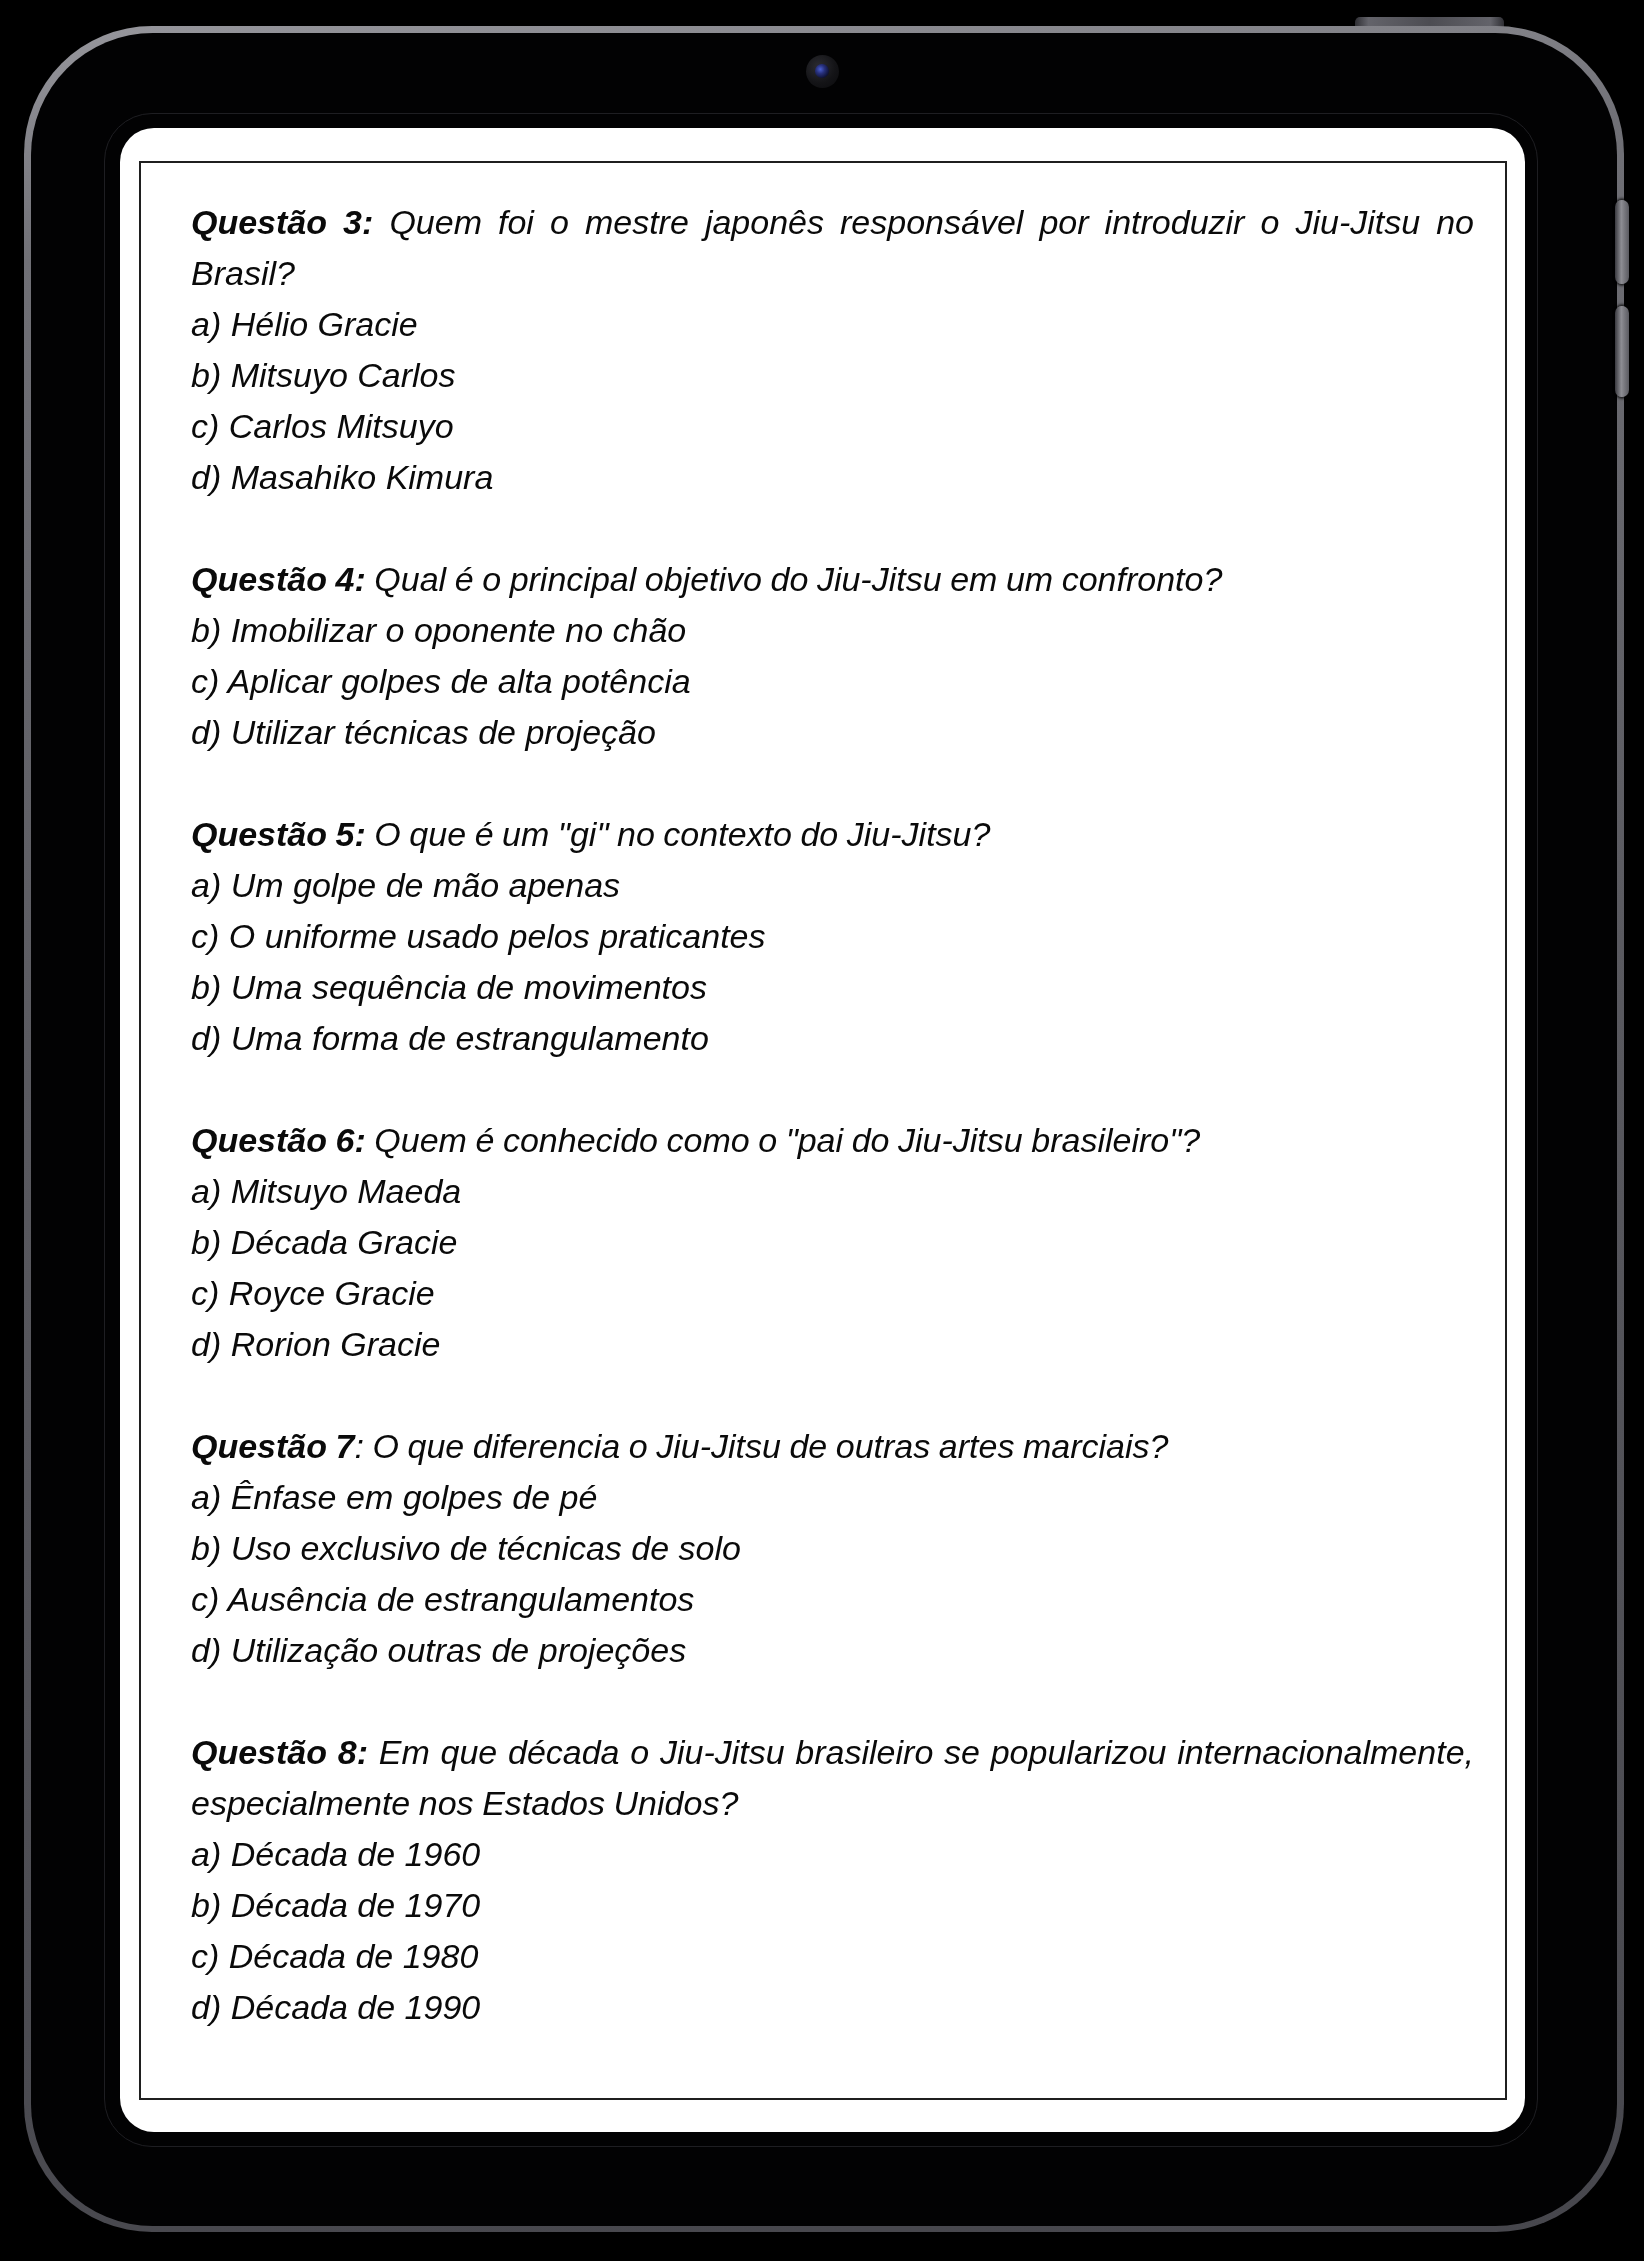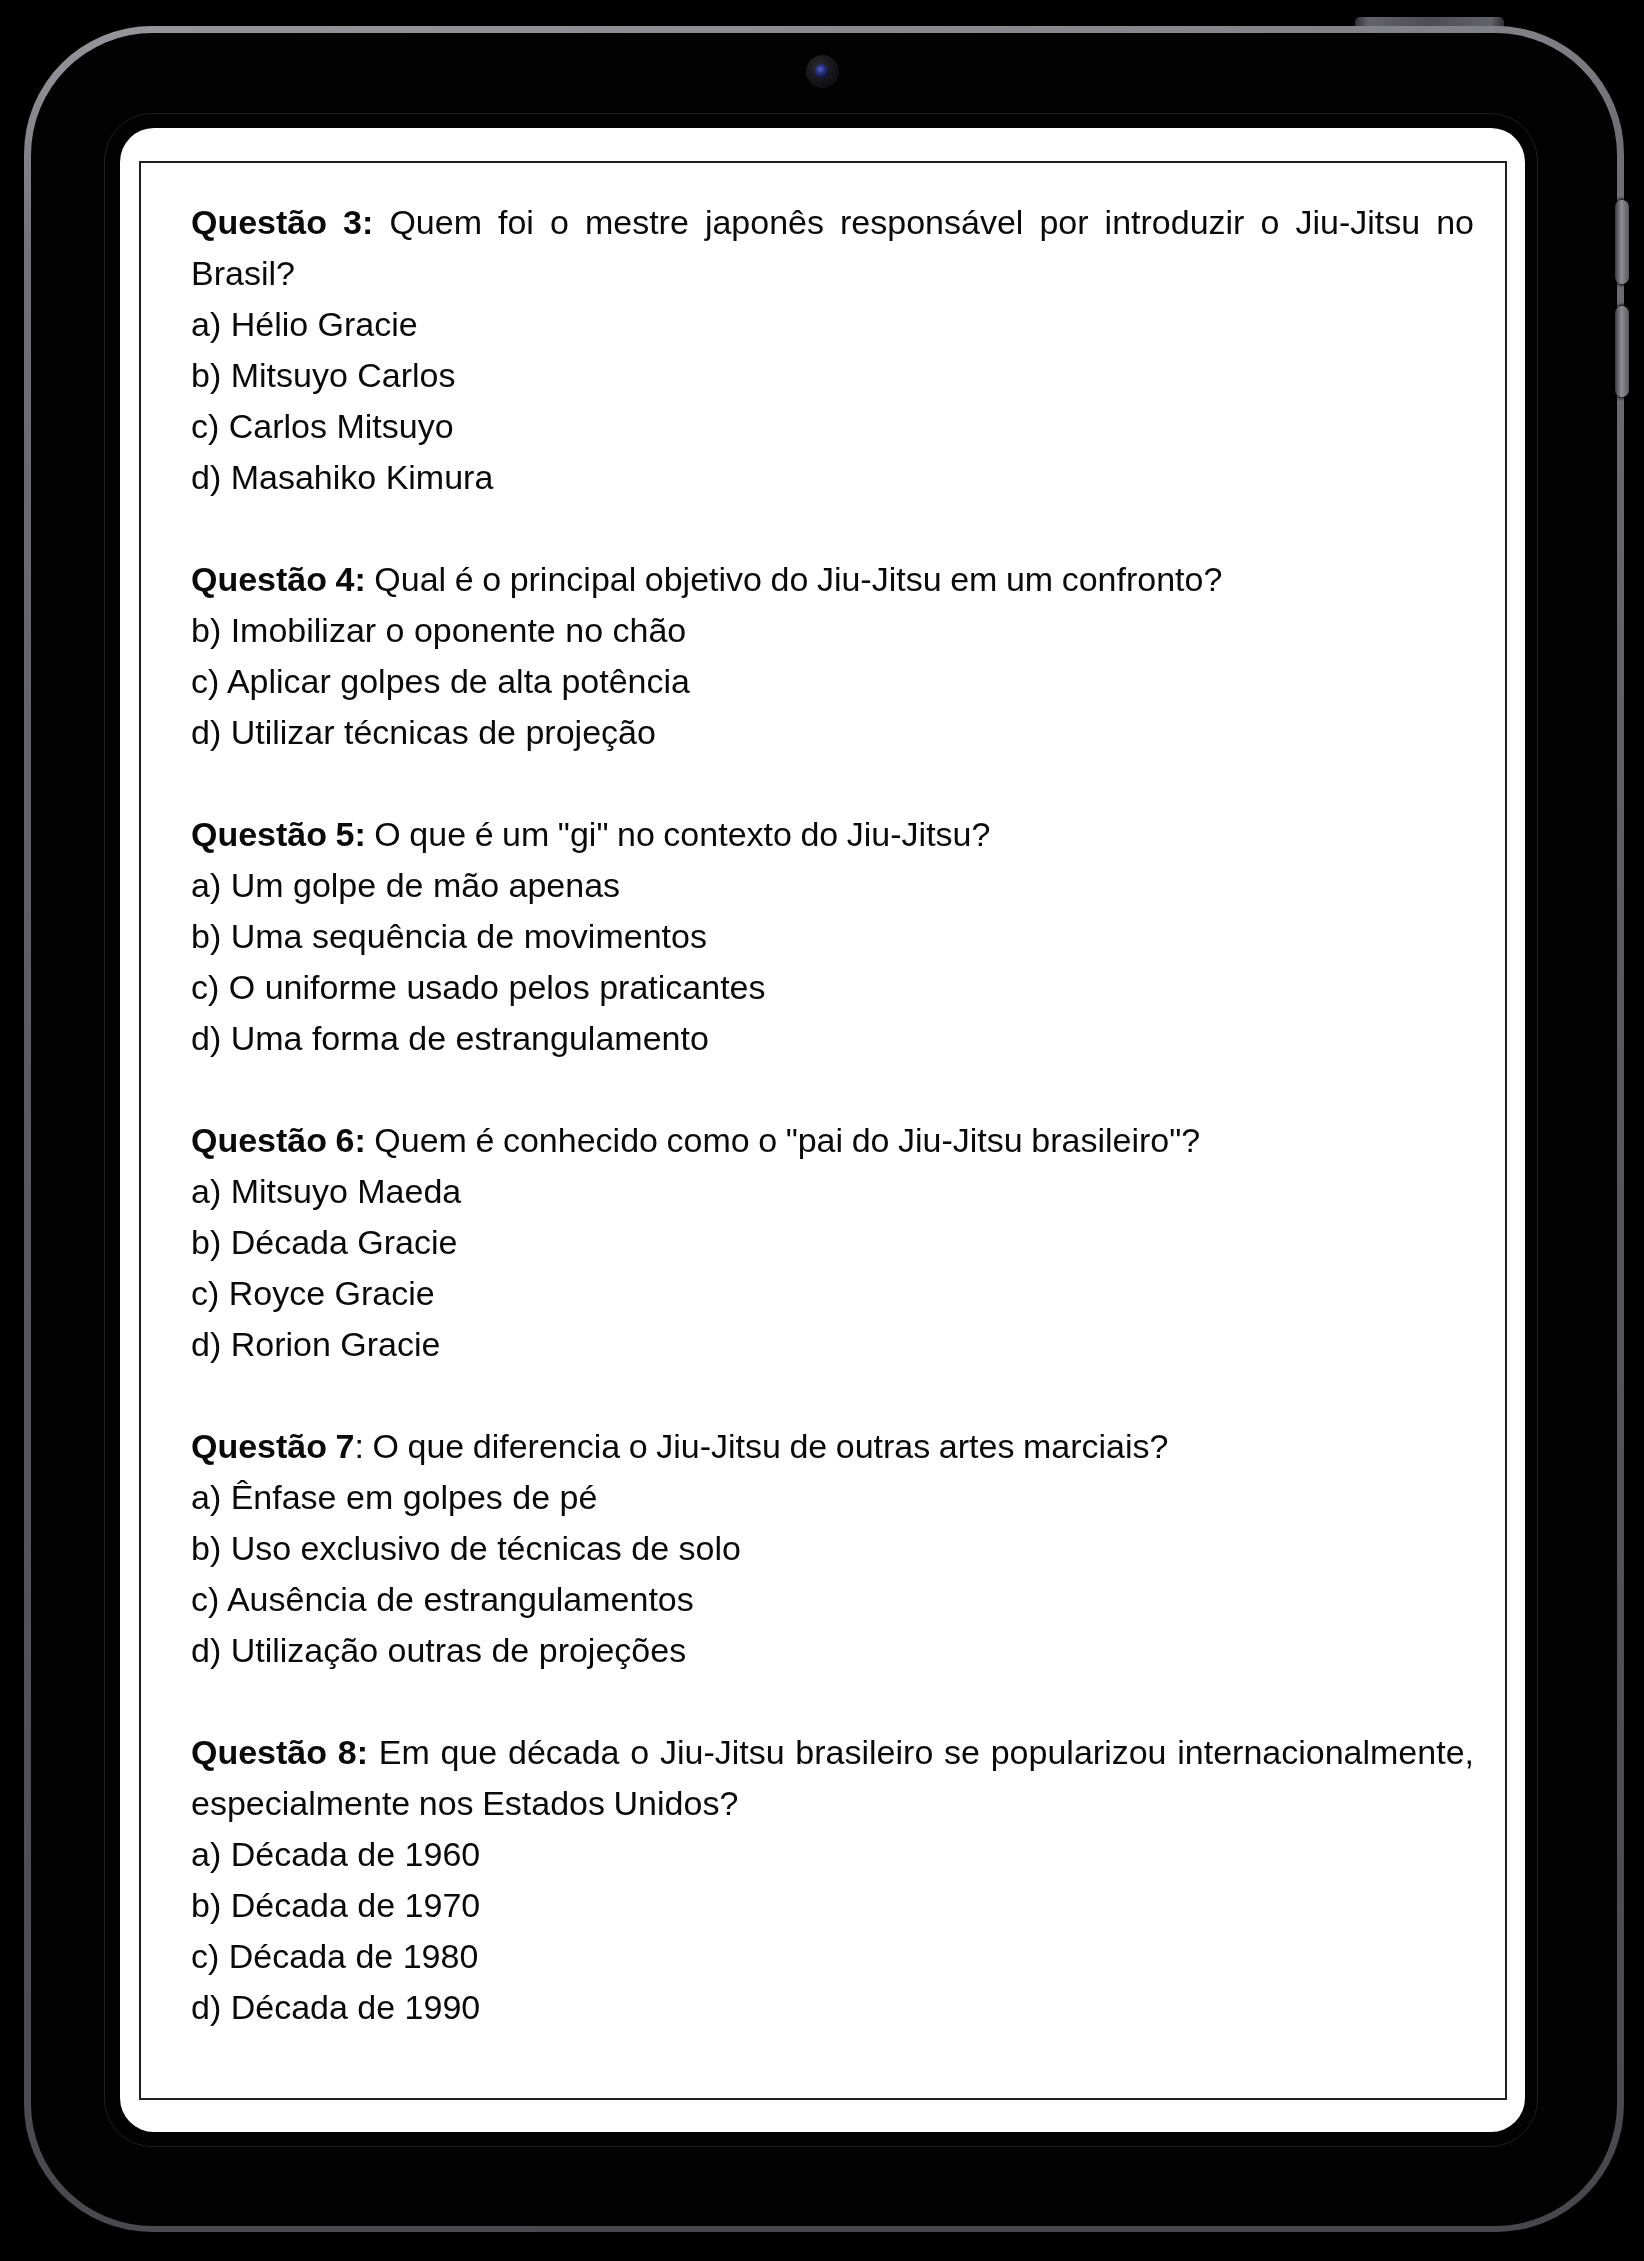--- a/index.html
+++ b/index.html
@@ -57,21 +57,21 @@
     position: absolute; left: 1615px; width: 13.7px; border-radius: 6.9px;
     background: linear-gradient(90deg,#3a3a40,#8d8d93 45%,#5a5a60);
     box-shadow: 0 -1.7px 2.6px rgba(0,0,0,.75), 0 1.7px 2.6px rgba(0,0,0,.75);
   }
   .sb1 { top: 200px; height: 84px; }
   .sb2 { top: 306px; height: 91px; }
 
   
   .screen {
     position: absolute; left: 120px; top: 128px; width: 1405px; height: 2004px;
-    background: #ffffff; border-radius: 34px;
+    background: #ffffff; border-radius: 34px; font-style: italic;
   }
 
   
   .page {
     position: absolute; left: 19px; top: 33px; width: 1364px; height: 1935px;
     border: 2.6px solid #1f1f1f; background: #ffffff; box-sizing: content-box;
   }
   .content {
     position: absolute; inset: 0;
     padding: 34px 31px 0 50px;
@@ -113,22 +113,22 @@
         <section class="question">
           <p class="q-title"><span class="q-label">Questão 4:</span><span> Qual é o principal objetivo do Jiu-Jitsu em um confronto?</span></p>
           <p class="q-option">b) Imobilizar o oponente no chão</p>
           <p class="q-option">c) Aplicar golpes de alta potência</p>
           <p class="q-option">d) Utilizar técnicas de projeção</p>
         </section>
 
         <section class="question">
           <p class="q-title"><span class="q-label">Questão 5:</span><span> O que é um "gi" no contexto do Jiu-Jitsu?</span></p>
           <p class="q-option">a) Um golpe de mão apenas</p>
+          <p class="q-option">c) O uniforme usado pelos praticantes</p>
           <p class="q-option">b) Uma sequência de movimentos</p>
-          <p class="q-option">c) O uniforme usado pelos praticantes</p>
           <p class="q-option">d) Uma forma de estrangulamento</p>
         </section>
 
         <section class="question">
           <p class="q-title"><span class="q-label">Questão 6:</span><span> Quem é conhecido como o "pai do Jiu-Jitsu brasileiro"?</span></p>
           <p class="q-option">a) Mitsuyo Maeda</p>
           <p class="q-option">b) Década Gracie</p>
           <p class="q-option">c) Royce Gracie</p>
           <p class="q-option">d) Rorion Gracie</p>
         </section>

